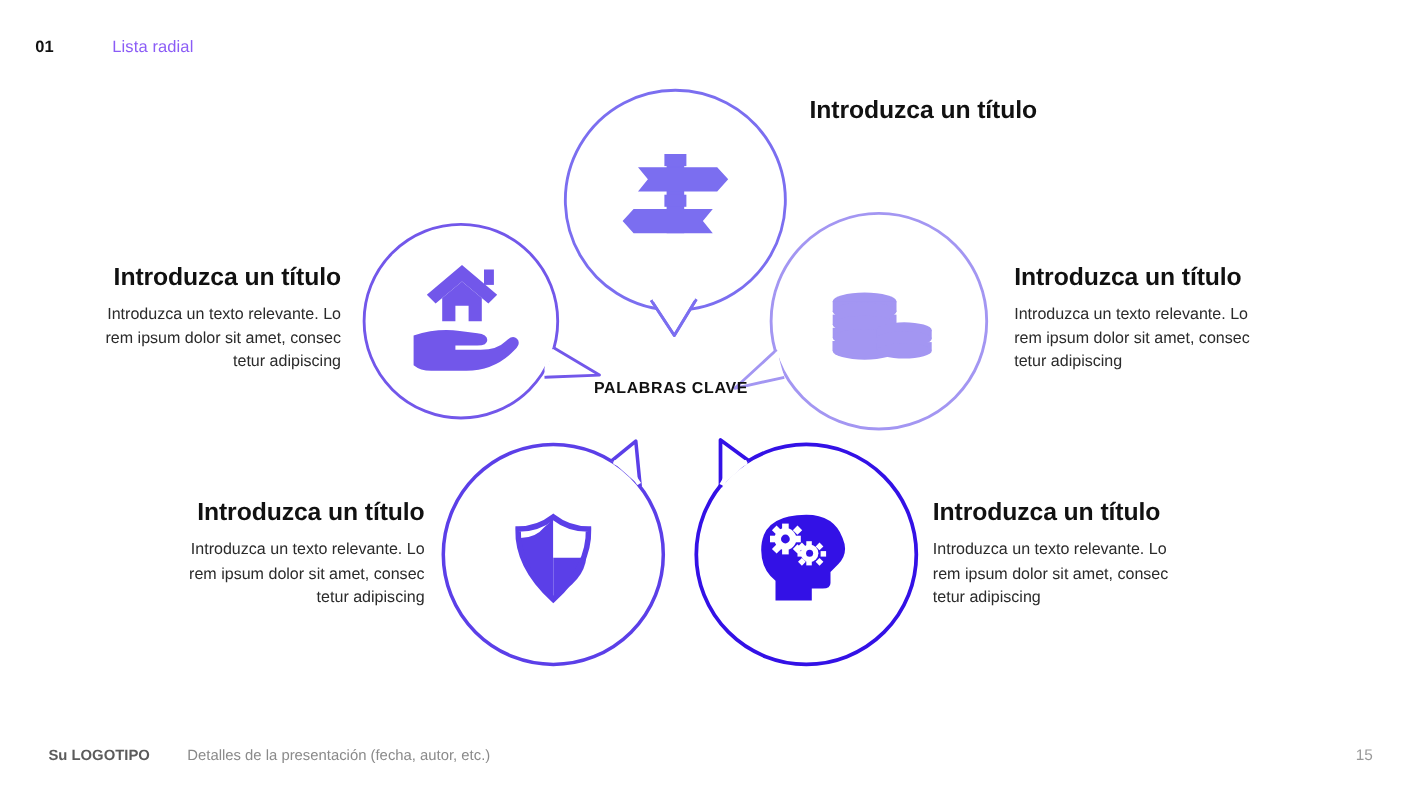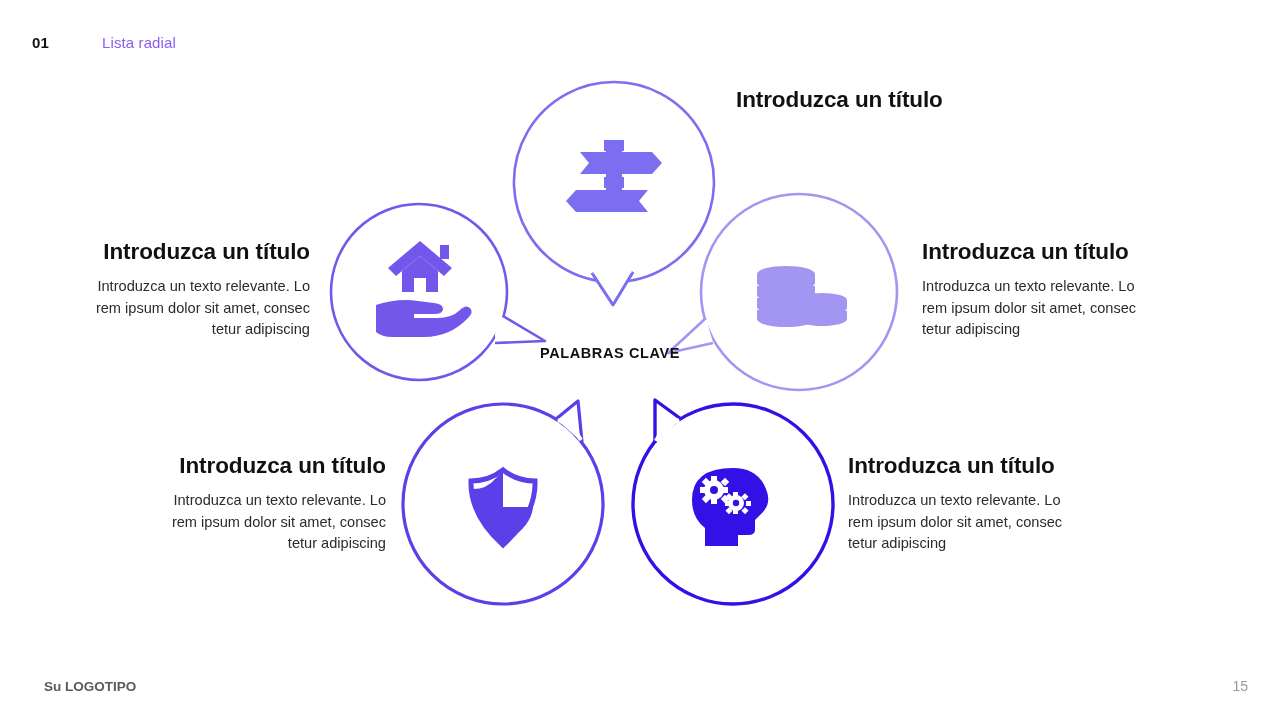--- a/index.html
+++ b/index.html
@@ -285,16 +285,17 @@
 
   <div class="block block-bottom-right align-left">
     <h2 class="block-title">Introduzca un título</h2>
     <p class="block-body">Introduzca un texto relevante. Lo
 rem ipsum dolor sit amet, consec
 tetur adipiscing</p>
   </div>
 
   <div class="footer">
     <span class="footer-logo">Su LOGOTIPO</span>
+    <span class="footer-details">Detalles de la presentación (fecha, autor, etc.)</span>
     <span class="footer-page">15</span>
   </div>
 
 </div>
 
 </body></html>

